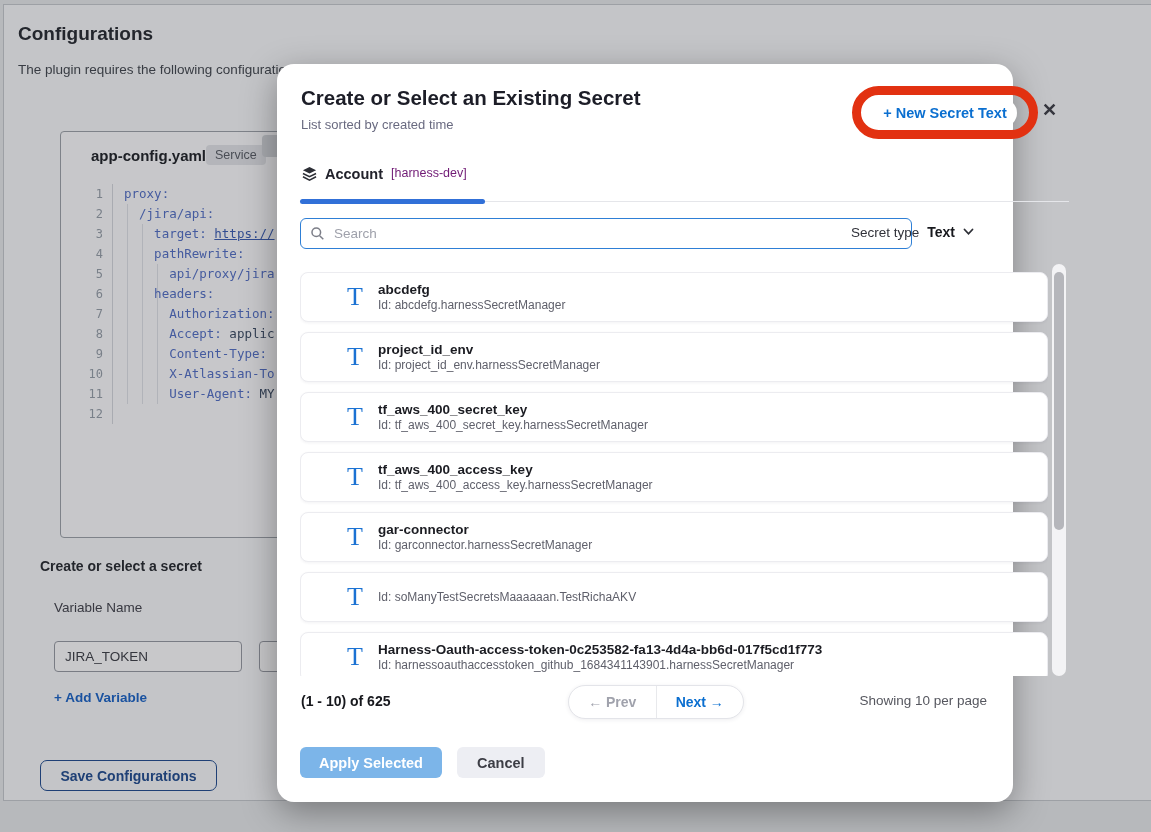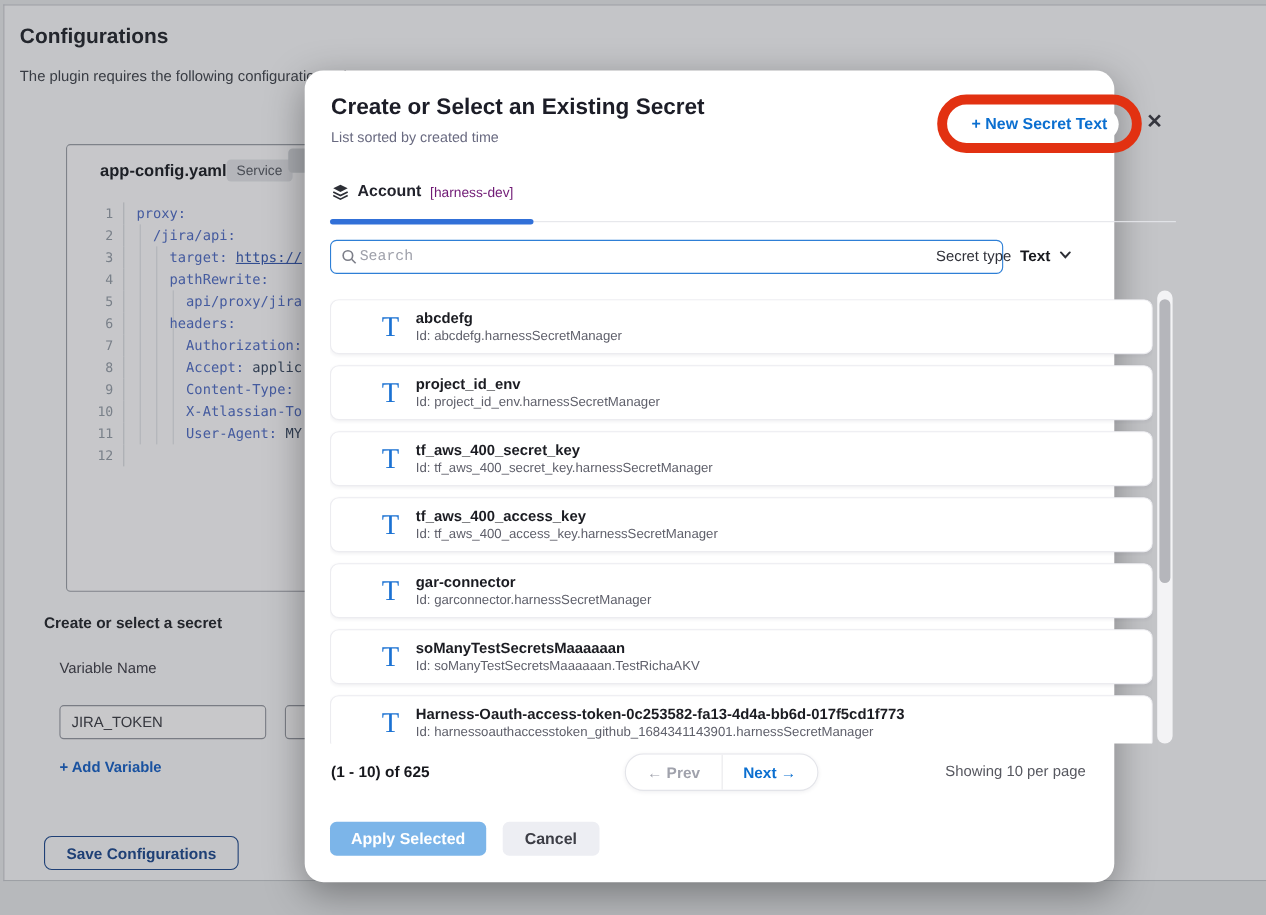--- a/index.html
+++ b/index.html
@@ -40,27 +40,27 @@
 
   
   .modal{position:absolute;left:277px;top:64px;width:736px;height:738px;background:#ffffff;border-radius:17px;box-shadow:0 10px 35px rgba(0,0,0,0.35);z-index:100;}
   .modal-title{position:absolute;left:24px;top:22px;font-size:20.5px;font-weight:700;color:#1c1d27;}
   .modal-subtitle{position:absolute;left:24px;top:53px;font-size:13px;color:#696a80;}
   .annotation-ring{position:absolute;left:575px;top:22px;width:186px;height:53px;border:9px solid #e23111;border-radius:29px;box-sizing:border-box;display:flex;align-items:center;justify-content:center;}
   .new-secret-btn{background:#fff;border:none;color:#0b6fd0;font-weight:700;font-size:14.5px;font-family:"Liberation Sans",sans-serif;padding:6px 10px;border-radius:16px;cursor:pointer;white-space:nowrap;}
   .close-x{position:absolute;left:765px;top:37px;font-size:18px;color:#35363e;font-weight:600;cursor:pointer;line-height:1;}
 
   .tabs{position:absolute;left:23px;top:96px;width:769px;height:42px;border-bottom:1px solid #e5e6ea;box-sizing:border-box;}
-  .tab{display:inline-flex;align-items:flex-end;gap:8px;padding:6px 2px;cursor:pointer;}
+  .tab{display:inline-flex;align-items:flex-start;gap:8px;padding:6px 2px;cursor:pointer;}
   .tab-label{font-size:14.5px;font-weight:700;color:#22232c;}
   .tab-scope{font-size:12.5px;color:#701a75;}
   .tab-underline{position:absolute;left:0;bottom:-3px;width:185px;height:5px;background:#3170d8;border-radius:3px;}
 
   .search-box{position:absolute;left:23px;top:154px;width:612px;height:31px;border:1.5px solid #2e7fd6;border-radius:6px;box-sizing:border-box;display:flex;align-items:center;padding:0 9px;background:#fff;}
-  .search-box input{border:none;outline:none;flex:1;font-size:13.5px;color:#3c3d45;font-family:Liberation Mono, monospace;margin-left:0;background:transparent;}
+  .search-box input{border:none;outline:none;flex:1;font-size:13.5px;color:#3c3d45;font-family:Liberation Sans, sans-serif;margin-left:7px;background:transparent;}
   .search-box input::placeholder{color:#9fa1ab;}
   .secret-type{position:absolute;right:39px;top:160px;display:flex;align-items:center;gap:8px;cursor:pointer;}
   .secret-type-label{font-size:13.5px;color:#303139;}
   .secret-type-value{font-size:14px;font-weight:700;color:#17181d;}
 
   .secret-list{position:absolute;left:23px;top:208px;width:748px;height:404px;overflow:hidden;}
   .secret-card{height:50px;margin-bottom:10px;background:#fff;border:1px solid #ececf0;border-radius:8px;box-shadow:0 1px 3px rgba(40,41,61,0.06);display:flex;align-items:center;padding-left:43px;box-sizing:border-box;cursor:pointer;}
   .t-icon{width:22px;text-align:center;font-family:"Liberation Serif",serif;font-size:26px;color:#1b72d3;line-height:1;margin-right:12px;flex:none;}
   .secret-name{font-size:13.5px;font-weight:700;color:#1b1c22;line-height:17px;white-space:nowrap;}
   .secret-id{font-size:12px;color:#5f606b;line-height:15px;white-space:nowrap;}
@@ -252,21 +252,20 @@
           <span class="t-icon">T</span>
           <span>
             <div class="secret-name">gar-connector</div>
             <div class="secret-id">Id: garconnector.harnessSecretManager</div>
           </span>
         </div>
 
         <div class="secret-card">
           <span class="t-icon">T</span>
           <span>
-            <div class="secret-name">soManyTestSecretsMaaaaaan</div>
             <div class="secret-id">Id: soManyTestSecretsMaaaaaan.TestRichaAKV</div>
           </span>
         </div>
 
         <div class="secret-card">
           <span class="t-icon">T</span>
           <span>
             <div class="secret-name">Harness-Oauth-access-token-0c253582-fa13-4d4a-bb6d-017f5cd1f773</div>
             <div class="secret-id">Id: harnessoauthaccesstoken_github_1684341143901.harnessSecretManager</div>
           </span>

